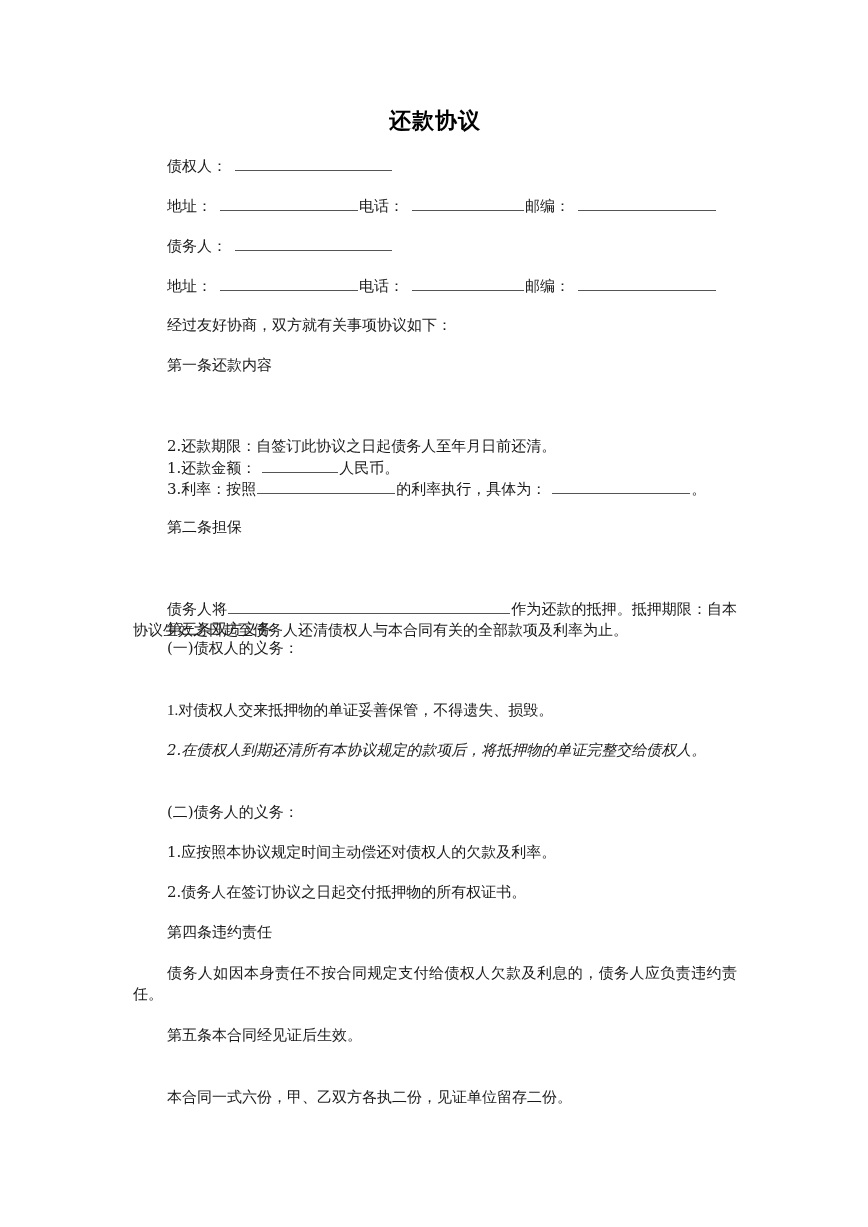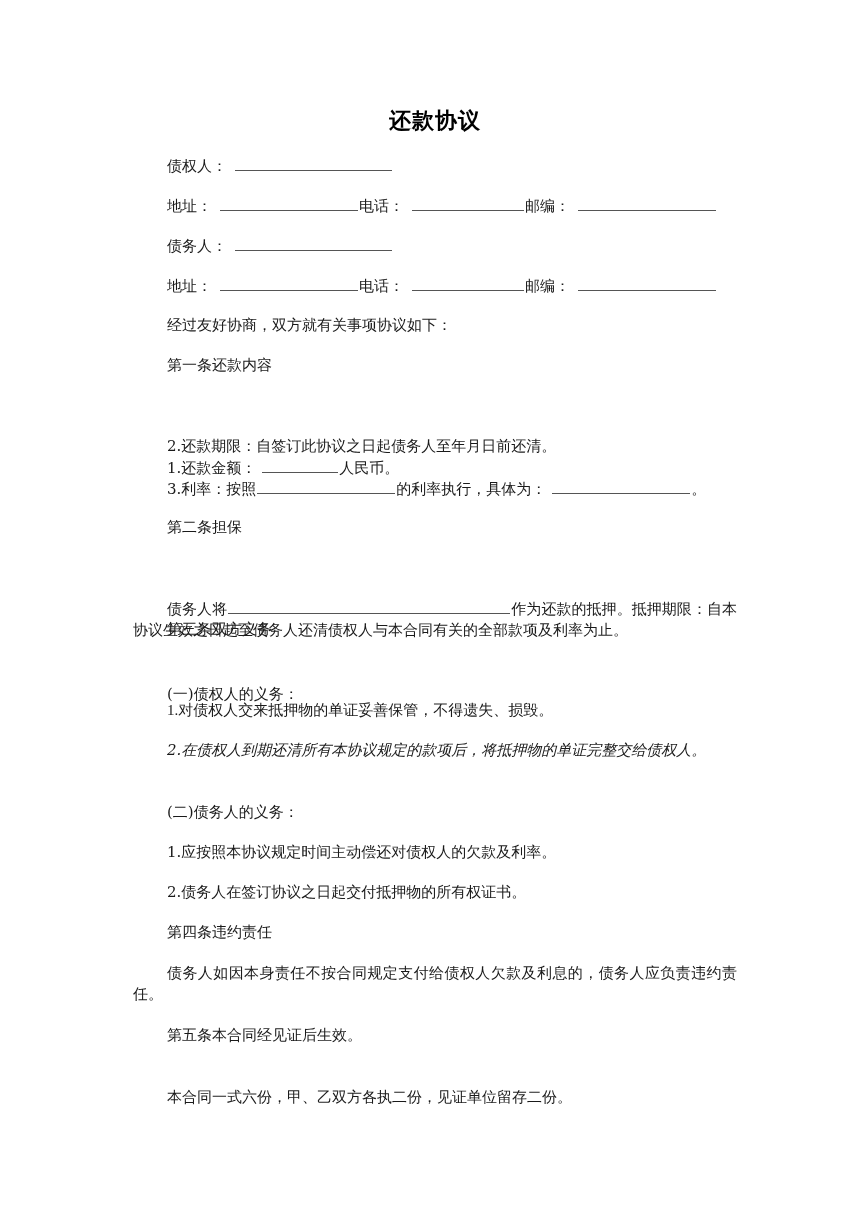--- a/index.html
+++ b/index.html
@@ -96,21 +96,21 @@
   </div>
 
   <div class="para" style="top:517px;">第二条担保</div>
 
   <div class="para" style="top:557px;margin-top:40px;">
     <span>债务人将</span><span class="blank b-coll"></span><span>作为还款的抵押。抵押期限：自本协议生效之日起至债务人还清债权人与本合同有关的全部款项及利率为止。</span>
   </div>
 
   <div class="para" style="top:619px;">第三条双方义务</div>
 
-  <div class="para" style="top:684px;">(一)债权人的义务：</div>
+  <div class="para" style="top:638px;">(一)债权人的义务：</div>
 
   <div class="para" style="top:700px;font-family:Liberation Serif, serif;">1.对债权人交来抵押物的单证妥善保管，不得遗失、损毁。</div>
 
   <div class="para" style="top:740px;font-style:italic;">2.在债权人到期还清所有本协议规定的款项后，将抵押物的单证完整交给债权人。</div>
 
   <div class="para" style="top:802px;">(二)债务人的义务：</div>
 
   <div class="para" style="top:842px;">1.应按照本协议规定时间主动偿还对债权人的欠款及利率。</div>
 
   <div class="para" style="top:882px;">2.债务人在签订协议之日起交付抵押物的所有权证书。</div>

